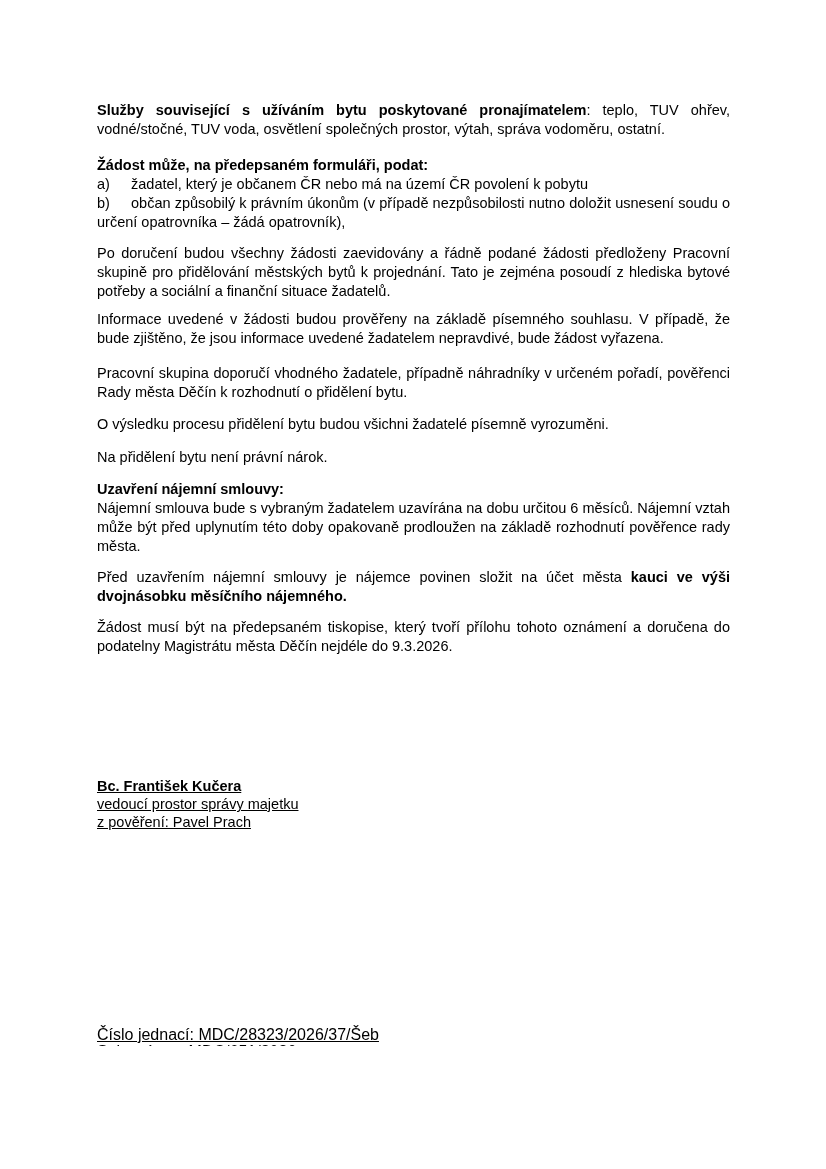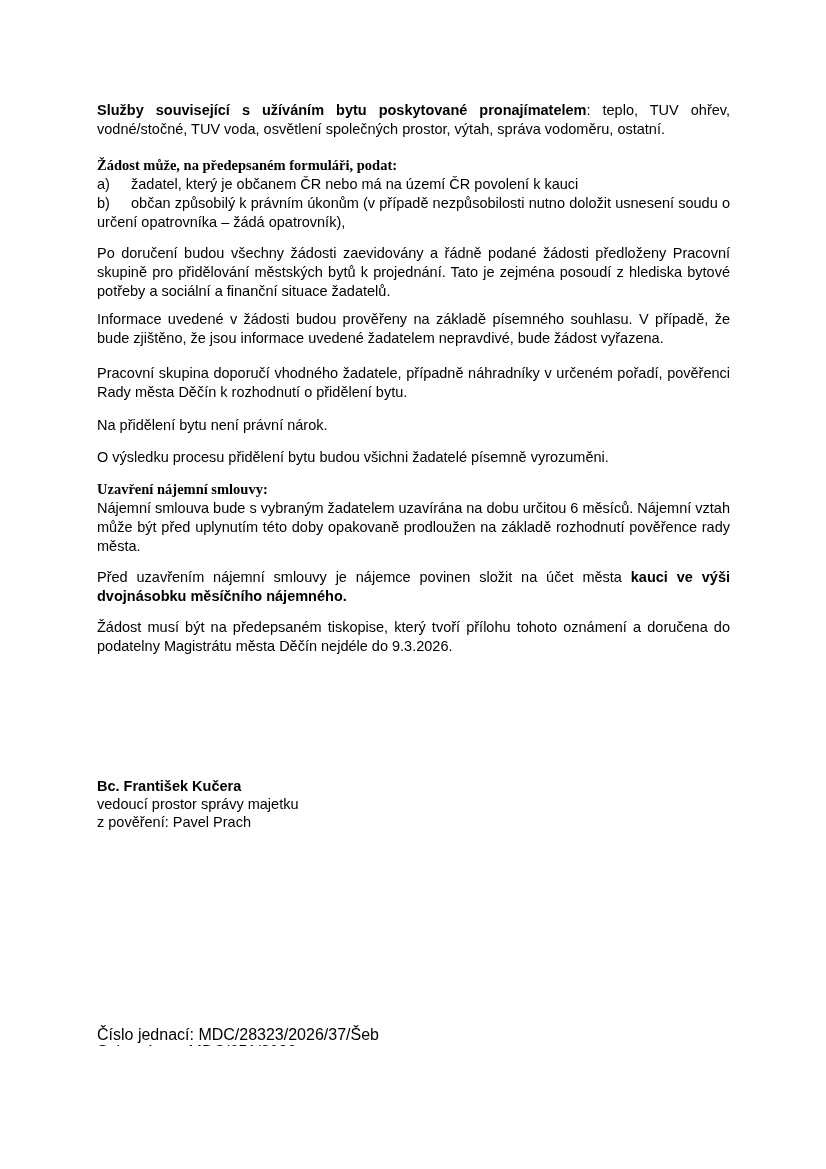--- a/index.html
+++ b/index.html
@@ -29,41 +29,41 @@
     margin: 0;
     text-align: justify;
   }
   .bold {
     font-weight: bold;
   }
   .heading {
     font-weight: bold;
     margin: 0;
     text-align: left;
-    font-family: Liberation Serif, serif;
   }
   .marker {
     display: inline-block;
     width: 34px;
   }
   
   .mt-first   { margin-top: 101px; }
   .mt-gap17   { margin-top: 17px; }
   .mt-gap9    { margin-top: 9px; }
   .mt-gap12   { margin-top: 12px; }
   .mt-gap13   { margin-top: 13px; }
   .mt-gap14   { margin-top: 14px; }
   .mt-gap16   { margin-top: 16px; }
   .mt-signature { margin-top: 121px; }
   .mt-reference { margin-top: 195px; }
   .mt-pagenum   { margin-top: 40px; }
   .signature-block p,
   .reference-block p {
     margin: 0;
     text-align: left;
+    text-decoration: underline;
   }
   .signature-block {
     line-height: 18px;
   }
   .reference-block {
     font-size: 16px;
     line-height: 17px;
   }
   .page-number {
     margin: 0;
@@ -77,36 +77,36 @@
 <div class="page">
   <div class="content">
 
     <p class="para mt-first">
       <span class="bold">Služby související s užíváním bytu poskytované pronajímatelem</span><span>: teplo, TUV ohřev, vodné/stočné, TUV voda, osvětlení společných prostor, výtah, správa vodoměru, ostatní.</span>
     </p>
 
     <p class="heading mt-gap17">Žádost může, na předepsaném formuláři, podat:</p>
 
     <p class="para">
-      <span class="marker">a)</span><span>žadatel, který je občanem ČR nebo má na území ČR povolení k kauci</span>
+      <span class="marker">a)</span><span>žadatel, který je občanem ČR nebo má na území ČR povolení k pobytu</span>
     </p>
 
     <p class="para">
       <span class="marker">b)</span><span>občan způsobilý k právním úkonům (v případě nezpůsobilosti nutno doložit usnesení soudu o určení opatrovníka – žádá opatrovník),</span>
     </p>
 
     <p class="para mt-gap12">Po doručení budou všechny žádosti zaevidovány a řádně podané žádosti předloženy Pracovní skupině pro přidělování městských bytů k projednání. Tato je zejména posoudí z hlediska bytové potřeby a sociální a finanční situace žadatelů.</p>
 
     <p class="para mt-gap9">Informace uvedené v žádosti budou prověřeny na základě písemného souhlasu. V případě, že bude zjištěno, že jsou informace uvedené žadatelem nepravdivé, bude žádost vyřazena.</p>
 
     <p class="para mt-gap16">Pracovní skupina doporučí vhodného žadatele, případně náhradníky v určeném pořadí, pověřenci Rady města Děčín k rozhodnutí o přidělení bytu.</p>
 
+    <p class="para mt-gap13">O výsledku procesu přidělení bytu budou všichni žadatelé písemně vyrozuměni.</p>
+
     <p class="para mt-gap14">Na přidělení bytu není právní nárok.</p>
-
-    <p class="para mt-gap13">O výsledku procesu přidělení bytu budou všichni žadatelé písemně vyrozuměni.</p>
 
     <p class="heading mt-gap13">Uzavření nájemní smlouvy:</p>
 
     <p class="para">Nájemní smlouva bude s vybraným žadatelem uzavírána na dobu určitou 6 měsíců. Nájemní vztah může být před uplynutím této doby opakovaně prodloužen na základě rozhodnutí pověřence rady města.</p>
 
     <p class="para mt-gap12">
       <span>Před uzavřením nájemní smlouvy je nájemce povinen složit na účet města </span><span class="bold">kauci ve výši dvojnásobku měsíčního nájemného.</span>
     </p>
 
     <p class="para mt-gap12">Žádost musí být na předepsaném tiskopise, který tvoří přílohu tohoto oznámení a doručena do podatelny Magistrátu města Děčín nejdéle do 9.3.2026.</p>

